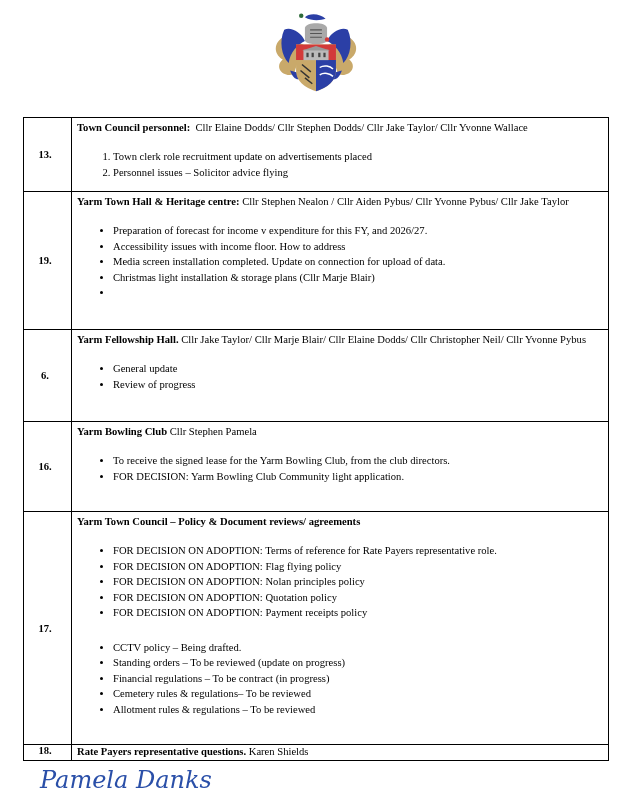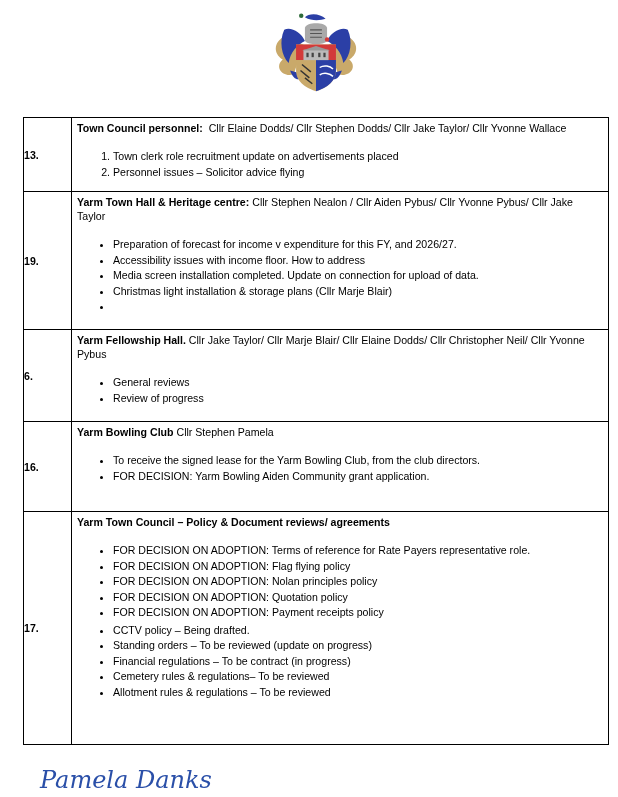--- a/index.html
+++ b/index.html
@@ -1,22 +1,22 @@
 <!DOCTYPE html>
 <html><head>
 <meta charset="utf-8">
 <style>
   html, body { margin:0; padding:0; background:#ffffff; }
   body { width:618px; height:797px; position:relative; overflow:hidden;
          font-family:"Liberation Sans", sans-serif; color:#000; }
   .crest { position:absolute; left:268px; top:2px; width:96px; height:100px; }
   table.agenda { position:absolute; left:23px; top:117px; width:586px;
                  border-collapse:collapse; table-layout:fixed; font-size:10.6px; }
-  table.agenda td { border:1.3px solid #000; vertical-align:middle; padding:0; }
-  td.num { width:42px; text-align:left; font-weight:bold; padding-right:5px !important; }
+  table.agenda td { border:1.3px solid #000; vertical-align:middle; padding:0;font-family:Liberation Serif, serif; }
+  td.num { width:42px; text-align:center; font-weight:bold; padding-right:5px !important; }
   td.content { padding:2px 6px 4px 5px !important; vertical-align:top !important; line-height:14px; }
   .title b { font-weight:bold; }
   .title { margin-top:1px; }
   ol, ul { margin:14px 0 0 0; padding-left:36px; }
   li { line-height:15.5px; }
   ul li { list-style:disc; }
   .sig { position:absolute; left:38px; top:762px; width:220px; height:34px; }
 </style>
 </head>
 <body>
@@ -73,53 +73,59 @@
         <li>Christmas light installation &amp; storage plans (Cllr Marje Blair)</li>
         <li>&nbsp;</li>
       </ul>
     </td>
   </tr>
   <tr style="height:92px;">
     <td class="num">6.</td>
     <td class="content">
       <div class="title"><b>Yarm Fellowship Hall.</b><span> Cllr Jake Taylor/ Cllr Marje Blair/ Cllr Elaine Dodds/ Cllr Christopher Neil/ Cllr Yvonne Pybus</span></div>
       <ul>
-        <li>General reviews</li>
+        <li>General update</li>
         <li>Review of progress</li>
       </ul>
     </td>
   </tr>
   <tr style="height:90px;">
     <td class="num">16.</td>
     <td class="content">
       <div class="title"><b>Yarm Bowling Club</b><span> Cllr Stephen Pamela</span></div>
       <ul>
         <li>To receive the signed lease for the Yarm Bowling Club, from the club directors.</li>
-        <li>FOR DECISION: Yarm Bowling Aiden Community grant application.</li>
+        <li>FOR DECISION: Yarm Bowling Club Community light application.</li>
       </ul>
     </td>
   </tr>
   <tr style="height:233px;">
     <td class="num">17.</td>
     <td class="content">
       <div class="title"><b>Yarm Town Council – Policy &amp; Document reviews/ agreements</b></div>
       <ul>
         <li>FOR DECISION ON ADOPTION: Terms of reference for Rate Payers representative role.</li>
         <li>FOR DECISION ON ADOPTION: Flag flying policy</li>
         <li>FOR DECISION ON ADOPTION: Nolan principles policy</li>
         <li>FOR DECISION ON ADOPTION: Quotation policy</li>
         <li>FOR DECISION ON ADOPTION: Payment receipts policy</li>
       </ul>
-      <ul style="margin-top:2px;">
+      <ul style="margin-top:19px;">
         <li>CCTV policy – Being drafted.</li>
         <li>Standing orders – To be reviewed (update on progress)</li>
         <li>Financial regulations – To be contract (in progress)</li>
         <li>Cemetery rules &amp; regulations– To be reviewed</li>
         <li>Allotment rules &amp; regulations – To be reviewed</li>
       </ul>
+    </td>
+  </tr>
+  <tr style="height:16px;">
+    <td class="num" style="vertical-align:top;">18.</td>
+    <td class="content" style="padding:0 6px 0 5px !important;">
+      <b>Rate Payers representative questions.</b><span> Karen Shields</span>
     </td>
   </tr>
 </tbody>
   </table>
 
 <svg class="sig" viewBox="0 0 220 34">
   <text x="2" y="26" font-family="'DejaVu Serif', serif" font-style="italic" font-size="24" fill="#2a4fa8">Pamela Danks</text>
 </svg>
 
 </body></html>

